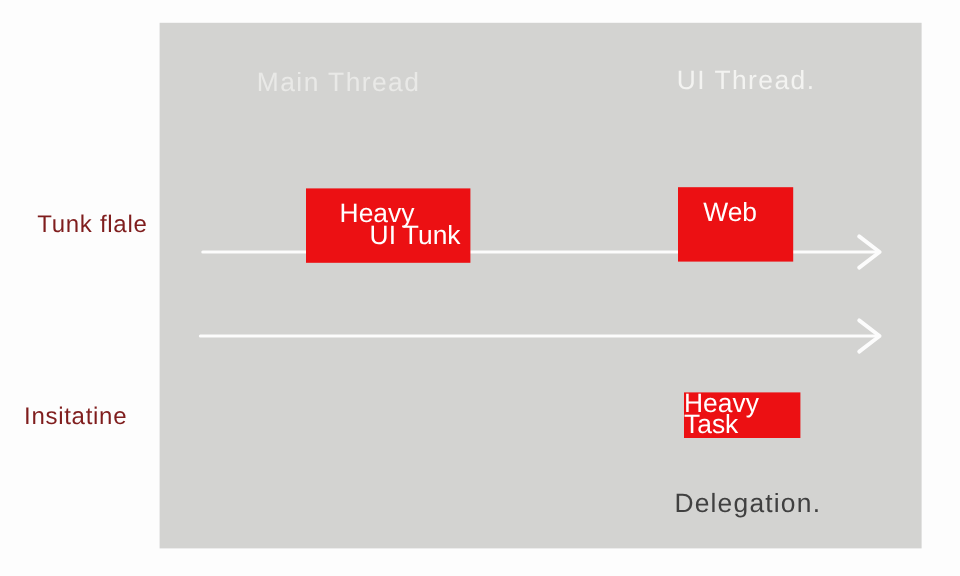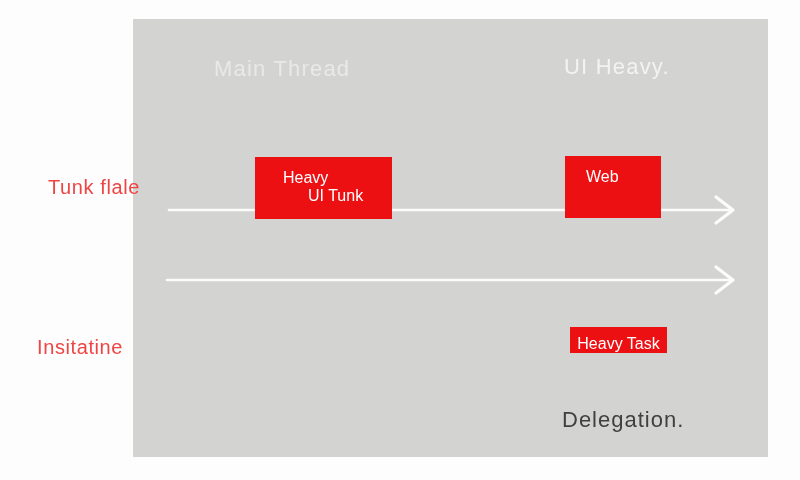--- a/index.html
+++ b/index.html
@@ -38,71 +38,70 @@
     left: 562px; top: 407px;
     font-size: 22px;
     font-weight: 400;
     color: #404040;
     letter-spacing: 1px;
   }
   .side-label {
     position: absolute;
     font-size: 20px;
     font-weight: 300;
-    color: #ef4444;
+    color: #7f1d1d;
     letter-spacing: 0.6px;
-    margin-left: 17px;
   }
   .side-label-top { left: 31px; top: 176px; }
   .side-label-bottom { left: 20px; top: 336px; }
   .arrows-svg {
     position: absolute;
     left: 0; top: 0;
     width: 800px; height: 480px;
     z-index: 2;
   }
   .task-box {
     position: absolute;
     background: #ec1013;
     color: #ffffff;
-    font-size: 16px;
+    font-size: 22px;
     line-height: 18px;
     z-index: 3;
   }
   .box-heavy-ui-task {
     left: 255px; top: 157px;
     width: 137px; height: 62px;
     padding-top: 12px;
   }
   .box-heavy-ui-task .l1 { display: block; padding-left: 28px; }
   .box-heavy-ui-task .l2 { display: block; padding-left: 53px; }
   .box-web-worker {
     left: 565px; top: 156px;
     width: 96px; height: 62px;
     padding-top: 12px;
     padding-left: 21px;
     line-height: 17px;
   }
   .box-web-worker .l1, .box-web-worker .l2 { display: block; }
   .box-heavy-task {
     left: 570px; top: 327px;
-    width: 97px; height: 26px;
+    width: 97px; height: 38px;
     display: flex;
-    align-items: flex-end;
+    align-items: flex-start;
     justify-content: center;
   }
 </style>
 </head>
 <body>
 
 <div class="panel"></div>
 
 <div class="panel-label main-thread-label">Main Thread</div>
 
-<div class="panel-label ui-freeze-label">UI Heavy.</div>
+<div class="panel-label ui-freeze-label">UI Thread.</div>
 
 <div class="panel-label delegation-label">Delegation.</div>
 
 <div class="side-label side-label-top">Tunk flale</div>
 
 <div class="side-label side-label-bottom">Insitatine</div>
 
 <svg class="arrows-svg" viewBox="0 0 800 480" xmlns="http://www.w3.org/2000/svg">
   <g stroke="#fcfcfc" fill="none" stroke-linecap="round" stroke-linejoin="round">
     <line x1="169" y1="210" x2="730" y2="210" stroke-width="2.6"></line>

